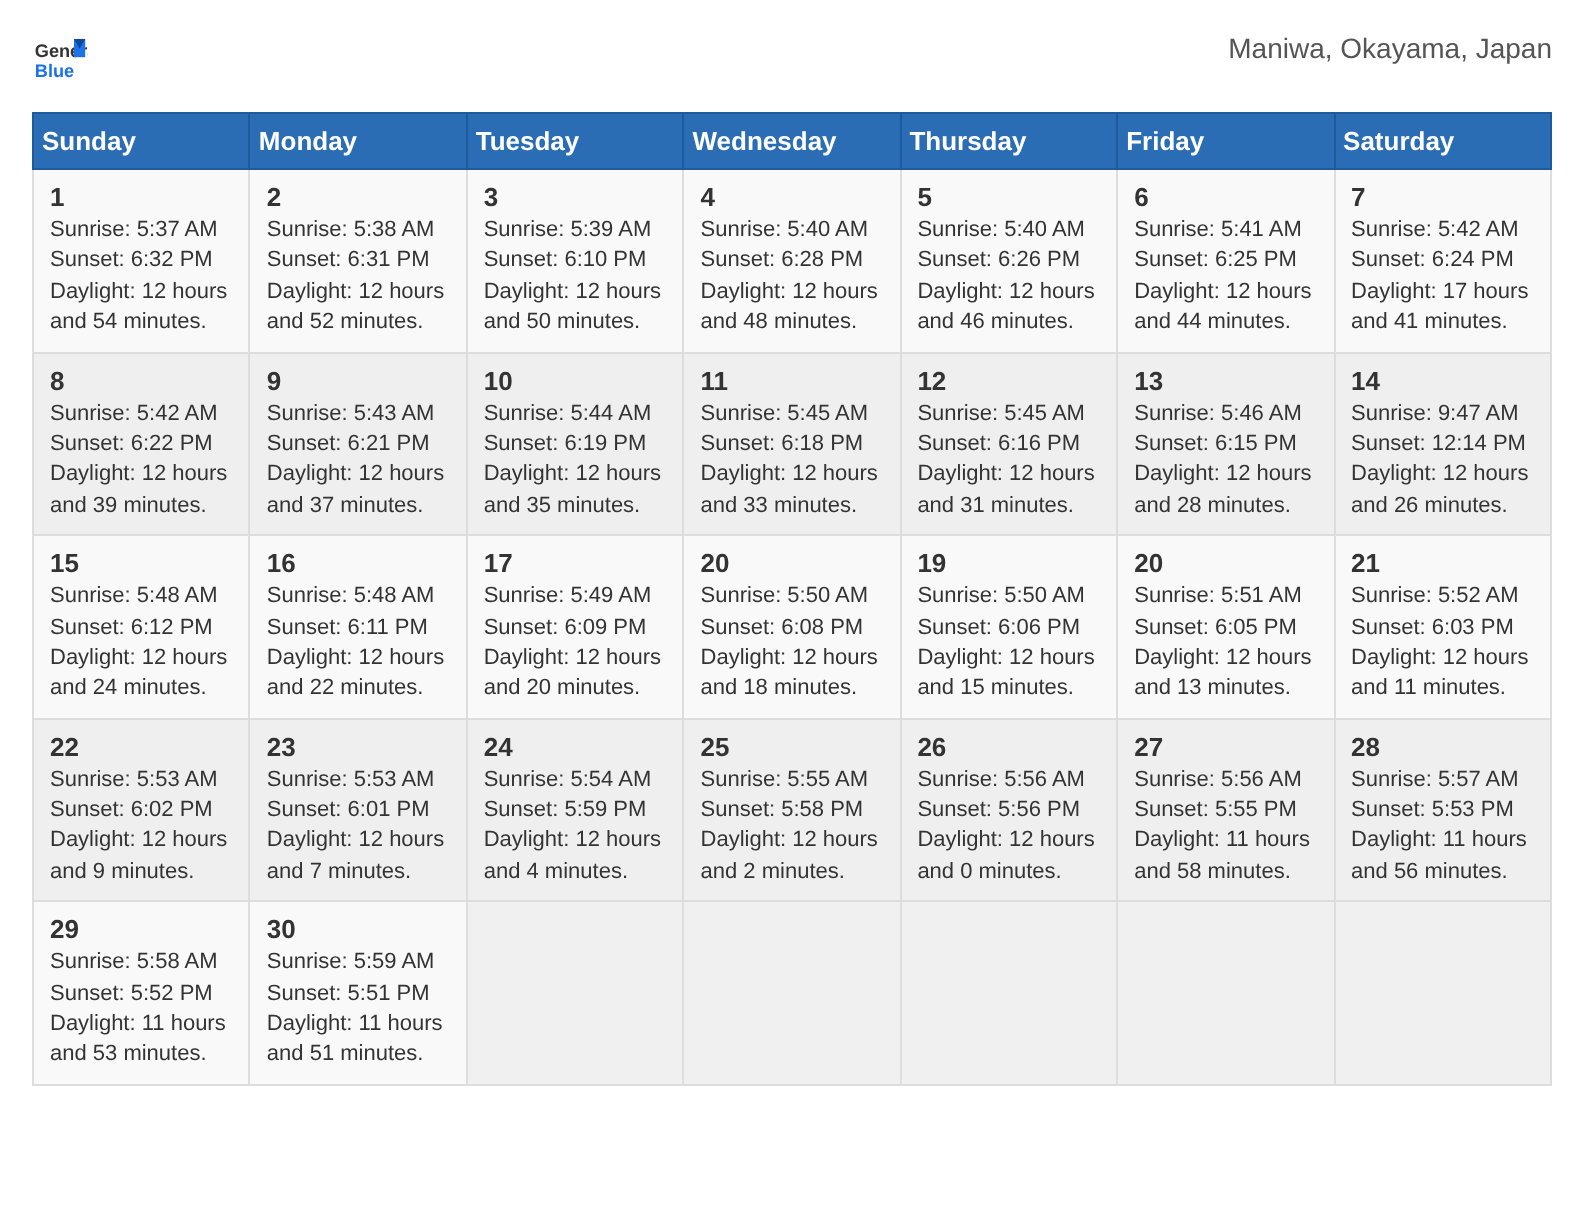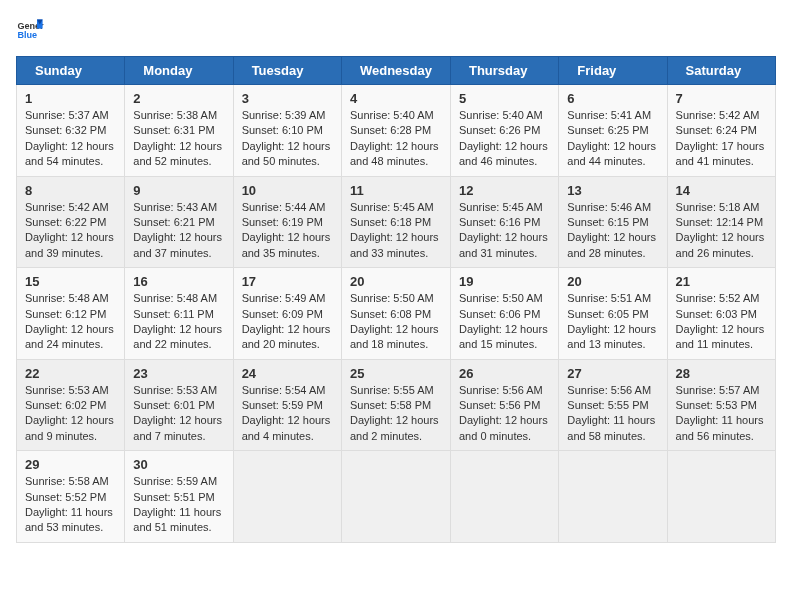--- a/index.html
+++ b/index.html
@@ -39,21 +39,21 @@
     }
     table {
       width: 100%;
       border-collapse: collapse;
       border: 1px solid #ccc;
     }
     thead tr th {
       background-color: #2a6db5;
       color: white;
       text-align: left;
-      padding: 6px 18px;
+      padding: 6px 4px;
       font-size: 13px;
       font-weight: bold;
       border: 1px solid #1e5a9e;
       margin-left: 36px;
     }
     tbody tr td {
       vertical-align: top;
       padding: 6px 8px;
       font-size: 11px;
       color: #333;
@@ -88,20 +88,21 @@
 <div class="header">
   <div class="logo">
     <svg class="logo-icon" viewBox="0 0 40 40" xmlns="http://www.w3.org/2000/svg">
       <text x="2" y="18" font-size="13" font-weight="bold" fill="#333">General</text>
       <text x="2" y="32" font-size="13" font-weight="bold" fill="#1a73e8">Blue</text>
       <polygon points="30,5 38,5 38,18 30,18" fill="#1a73e8"></polygon>
       <polygon points="30,5 38,5 34,12" fill="#0d47a1"></polygon>
     </svg>
   </div>
   <div class="title-block">
+    <div class="subtitle">Maniwa, Okayama, Japan</div>
   </div>
 </div>
 
 <table>
   <thead>
     <tr>
       <th>Sunday</th>
       <th>Monday</th>
       <th>Tuesday</th>
       <th>Wednesday</th>
@@ -214,21 +215,21 @@
         <span class="day-num">13</span>
         <div class="cell-content">
           <span>Sunrise: 5:46 AM</span><br>
           <span>Sunset: 6:15 PM</span><br>
           <span>Daylight: 12 hours and 28 minutes.</span>
         </div>
       </td>
         <td>
         <span class="day-num">14</span>
         <div class="cell-content">
-          <span>Sunrise: 5:18 AM</span><br>
+          <span>Sunrise: 9:47 AM</span><br>
           <span>Sunset: 12:14 PM</span><br>
           <span>Daylight: 12 hours and 26 minutes.</span>
         </div>
       </td>
       </tr>
       <tr>
         <td>
         <span class="day-num">15</span>
         <div class="cell-content">
           <span>Sunrise: 5:48 AM</span><br>

